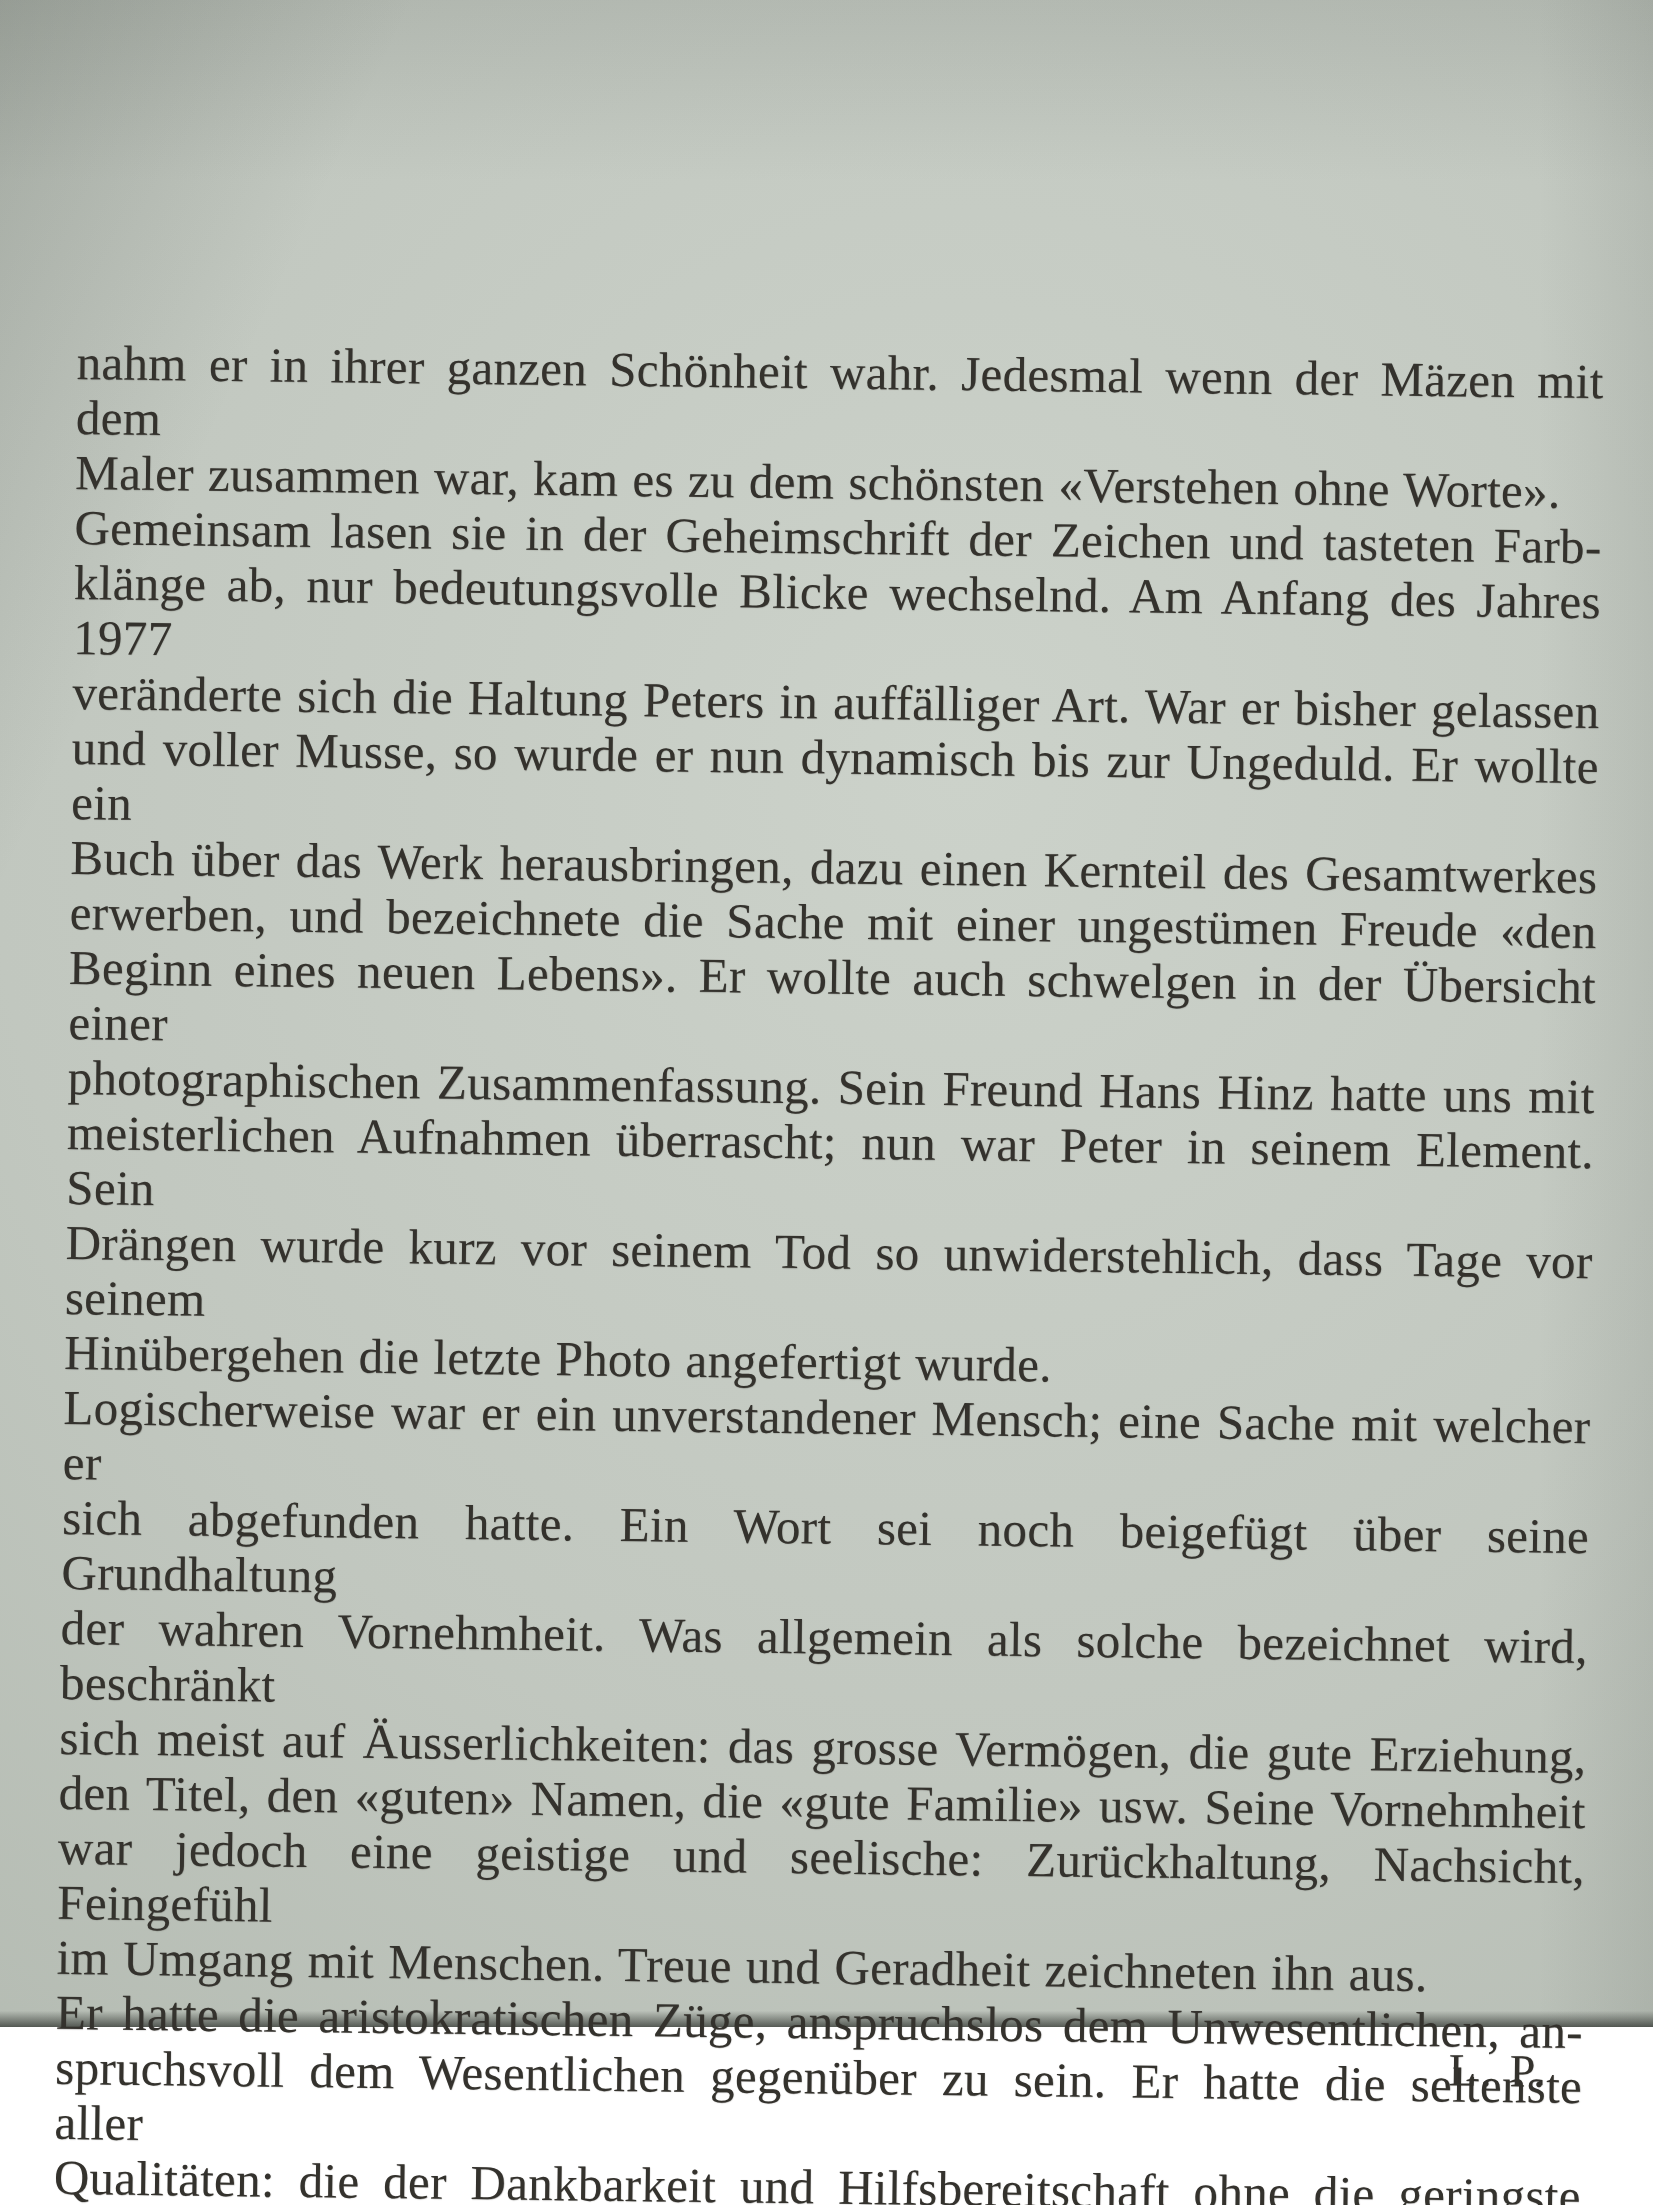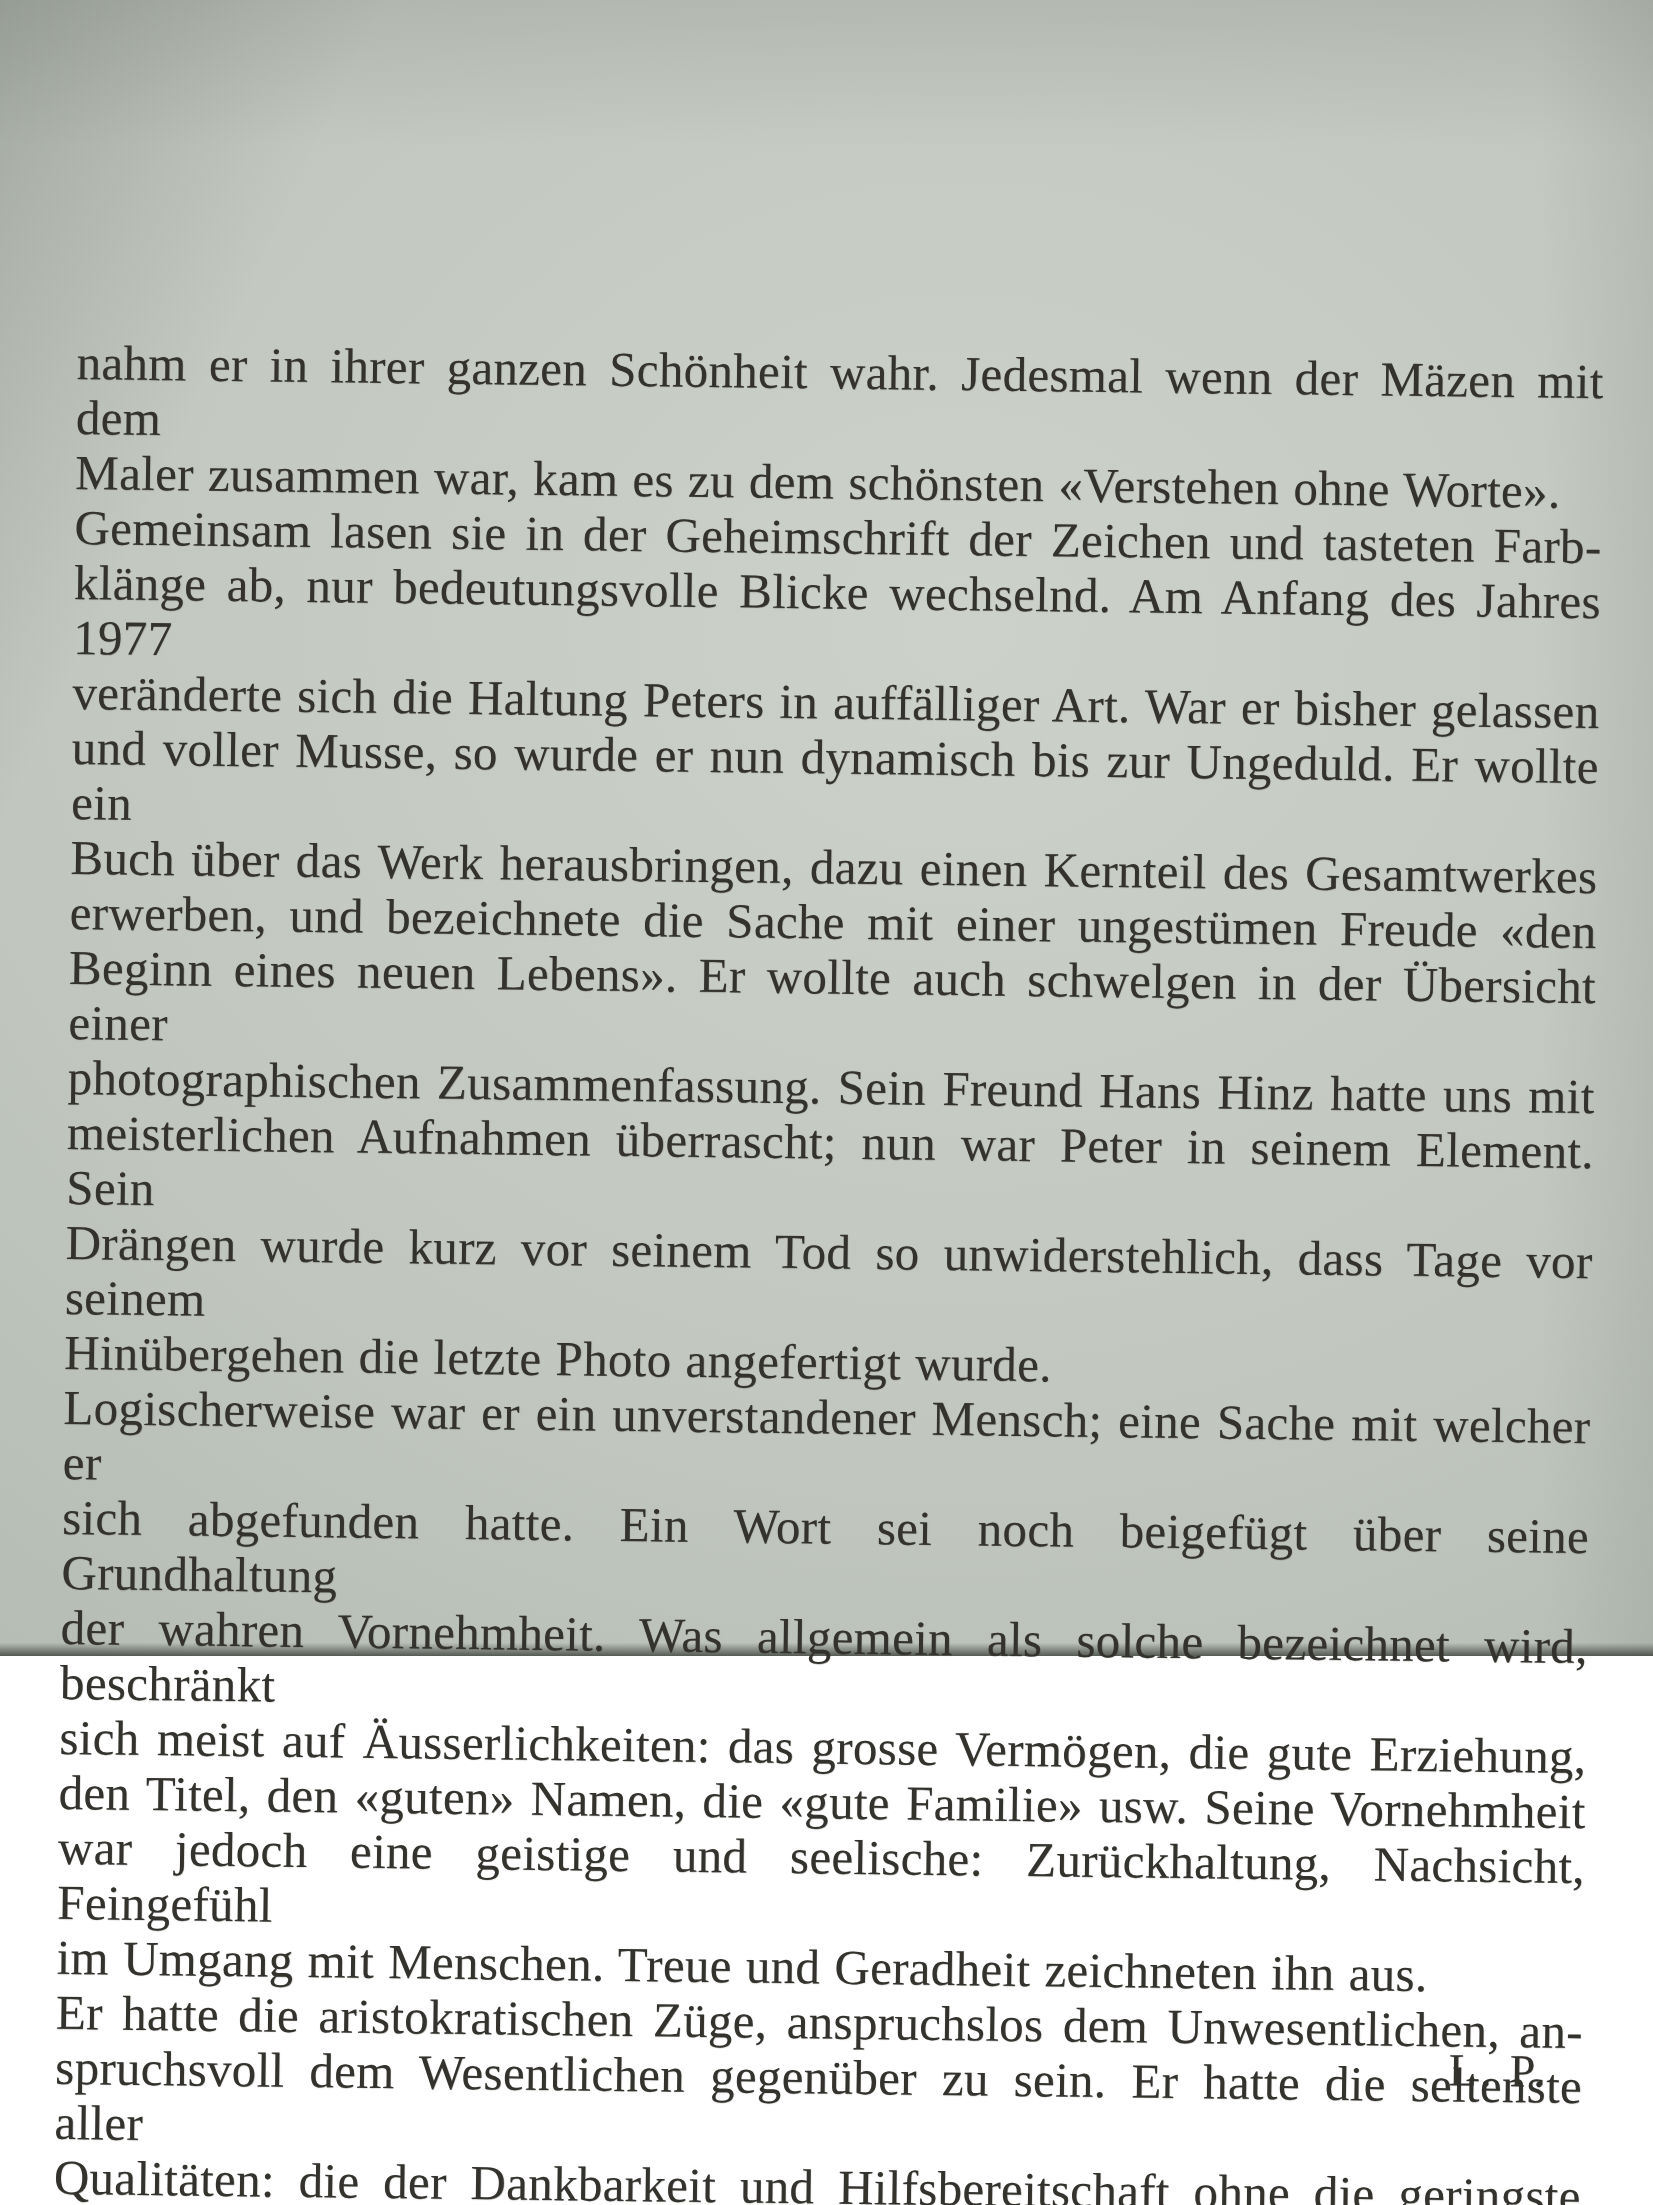--- a/index.html
+++ b/index.html
@@ -5,21 +5,21 @@
   html, body {
     margin: 0;
     padding: 0;
     width: 1654px;
     height: 2205px;
     overflow: hidden;
   }
   .photo {
     position: relative;
     width: 1654px;
-    height: 1656px;
+    height: 2027px;
     background:
       linear-gradient(to bottom, rgba(0,0,0,0) 99.2%, rgba(30,34,30,0.65) 100%),
       linear-gradient(115deg, rgba(60,66,60,0.20) 0%, rgba(0,0,0,0) 16%),
       linear-gradient(to left, rgba(60,66,60,0.10) 0%, rgba(0,0,0,0) 7%),
       linear-gradient(to bottom, rgba(60,66,60,0.12) 0%, rgba(0,0,0,0) 9%),
       radial-gradient(140% 120% at 58% 38%,
         var(--paper-hi) 0%,
         var(--paper) 42%,
         var(--paper-mid) 72%,
         var(--paper-edge) 94%,

